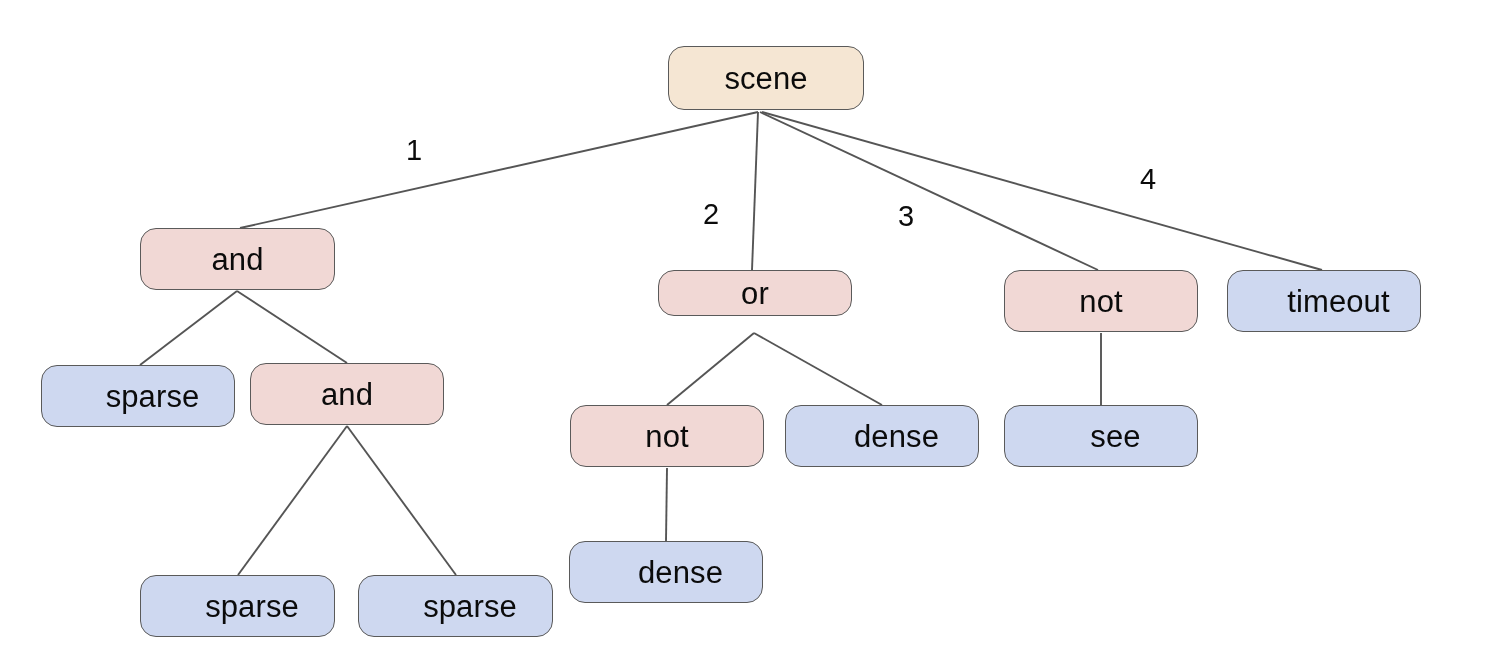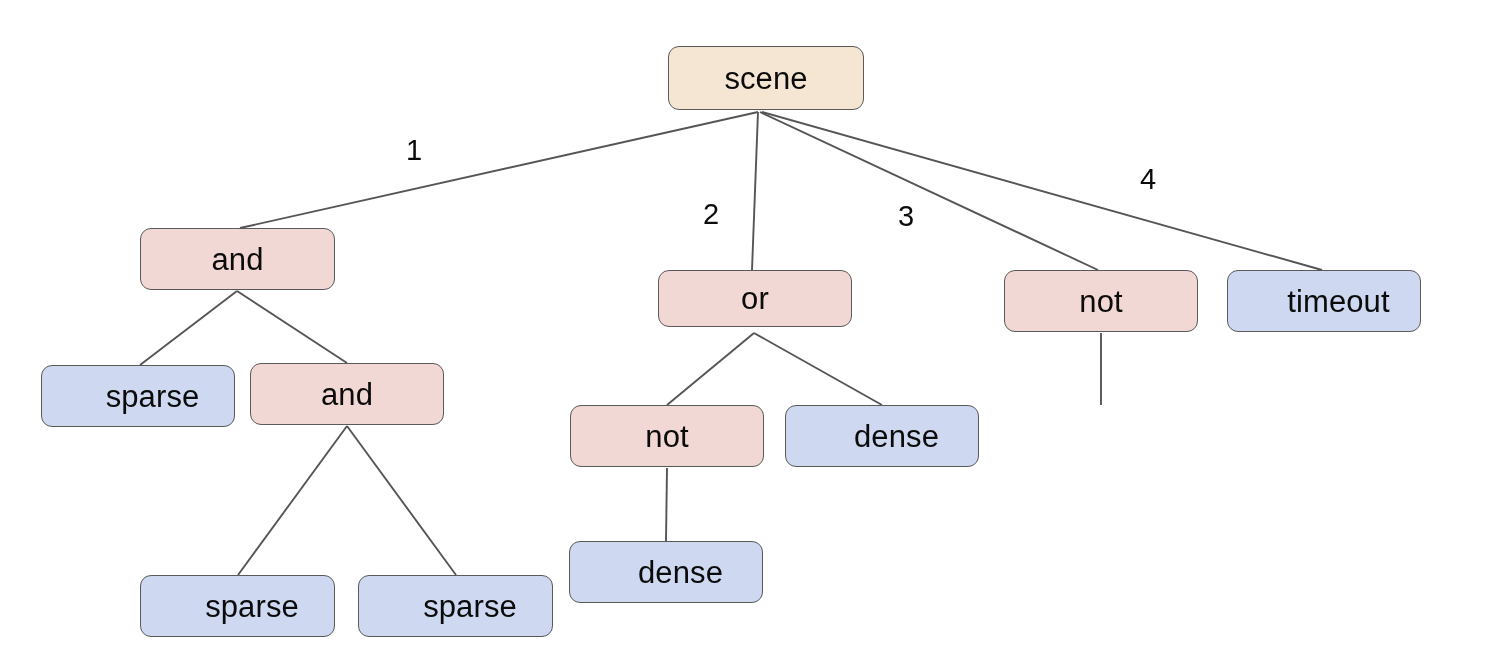--- a/index.html
+++ b/index.html
@@ -21,21 +21,21 @@
     left: 0;
     top: 0;
     width: 1495px;
     height: 662px;
     pointer-events: none;
   }
   .node {
     position: absolute;
     box-sizing: border-box;
     border: 1.6px solid #5a5a5a;
-    border-radius: 11px;
+    border-radius: 16px;
     display: flex;
     align-items: center;
     justify-content: center;
     font-size: 31px;
     line-height: 1;
     color: #0b0b0b;
     letter-spacing: 0.1px;
     white-space: nowrap;
     z-index: 2;
   }
@@ -68,23 +68,24 @@
       <line x1="754" y1="333" x2="882" y2="405" stroke="#555555" stroke-width="1.9"></line>
       <line x1="667" y1="468" x2="666" y2="541" stroke="#555555" stroke-width="1.9"></line>
       <line x1="1101" y1="333" x2="1101" y2="405" stroke="#555555" stroke-width="1.9"></line>
     </svg>
 <div class="edge-label" style="left: 406px; top: 136px;">1</div>
     <div class="edge-label" style="left: 703px; top: 200px;">2</div>
     <div class="edge-label" style="left: 898px; top: 202px;">3</div>
     <div class="edge-label" style="left: 1140px; top: 165px;">4</div>
     <div class="node root" style="left: 668px; top: 46px; width: 196px; height: 64px; border-color: rgb(90, 90, 90); color: rgb(11, 11, 11); background: rgb(245, 230, 211);">scene</div>
     <div class="node op" style="left: 140px; top: 228px; width: 195px; height: 62px; border-color: rgb(90, 90, 90); color: rgb(11, 11, 11); background: rgb(241, 216, 213);">and</div>
-    <div class="node op" style="left: 658px; top: 270px; width: 194px; height: 57px; border-color: rgb(90, 90, 90); color: rgb(11, 11, 11); background: rgb(241, 216, 213);">or</div>
+    <div class="node op" style="left: 658px; top: 270px; width: 194px; height: 46px; border-color: rgb(90, 90, 90); color: rgb(11, 11, 11); background: rgb(241, 216, 213);">or</div>
     <div class="node op" style="left: 1004px; top: 270px; width: 194px; height: 62px; border-color: rgb(90, 90, 90); color: rgb(11, 11, 11); background: rgb(241, 216, 213);">not</div>
     <div class="node leaf" style="left: 1227px; top: 270px; width: 194px; height: 62px; border-color: rgb(90, 90, 90); color: rgb(11, 11, 11); background: rgb(206, 216, 240);">timeout</div>
     <div class="node leaf" style="left: 41px; top: 365px; width: 194px; height: 62px; border-color: rgb(90, 90, 90); color: rgb(11, 11, 11); background: rgb(206, 216, 240);">sparse</div>
     <div class="node op" style="left: 250px; top: 363px; width: 194px; height: 62px; border-color: rgb(90, 90, 90); color: rgb(11, 11, 11); background: rgb(241, 216, 213);">and</div>
     <div class="node op" style="left: 570px; top: 405px; width: 194px; height: 62px; border-color: rgb(90, 90, 90); color: rgb(11, 11, 11); background: rgb(241, 216, 213);">not</div>
     <div class="node leaf" style="left: 785px; top: 405px; width: 194px; height: 62px; border-color: rgb(90, 90, 90); color: rgb(11, 11, 11); background: rgb(206, 216, 240);">dense</div>
+    <div class="node leaf" style="left: 1004px; top: 405px; width: 194px; height: 62px; border-color: rgb(90, 90, 90); color: rgb(11, 11, 11); background: rgb(206, 216, 240);">see</div>
     <div class="node leaf" style="left: 569px; top: 541px; width: 194px; height: 62px; border-color: rgb(90, 90, 90); color: rgb(11, 11, 11); background: rgb(206, 216, 240);">dense</div>
     <div class="node leaf" style="left: 140px; top: 575px; width: 195px; height: 62px; border-color: rgb(90, 90, 90); color: rgb(11, 11, 11); background: rgb(206, 216, 240);">sparse</div>
     <div class="node leaf" style="left: 358px; top: 575px; width: 195px; height: 62px; border-color: rgb(90, 90, 90); color: rgb(11, 11, 11); background: rgb(206, 216, 240);">sparse</div>
   </div>
 
 </body></html>

